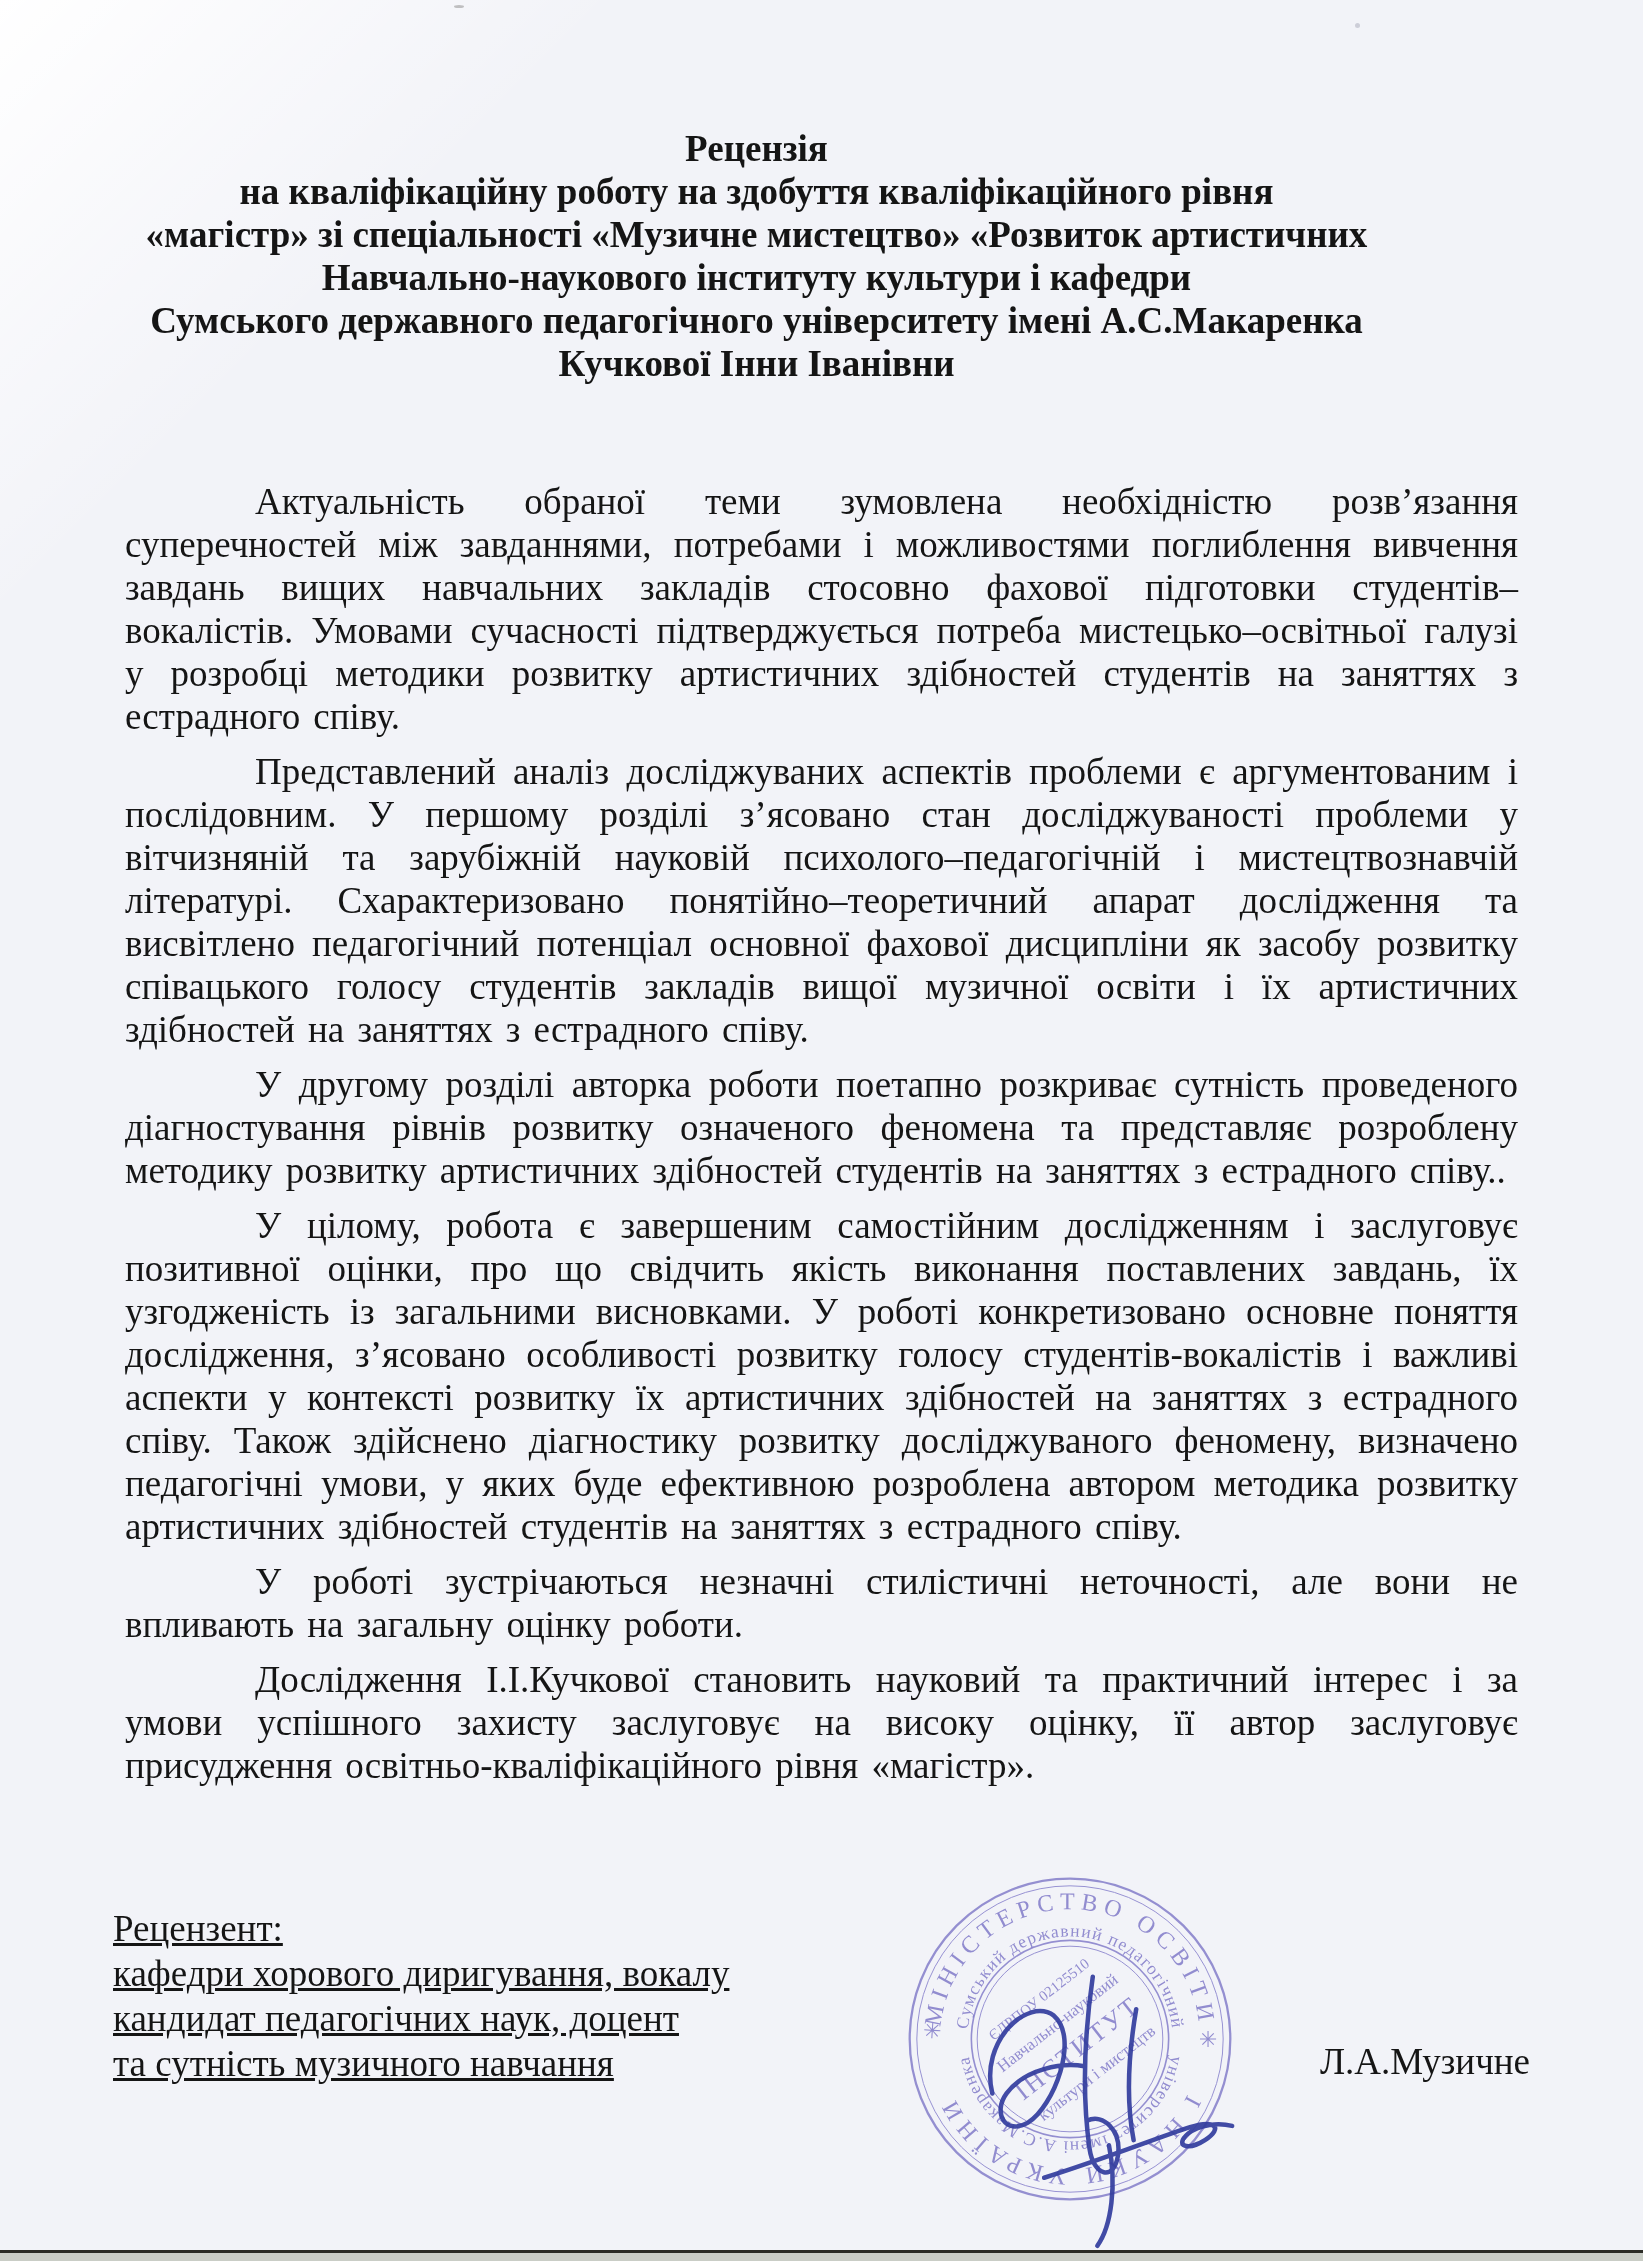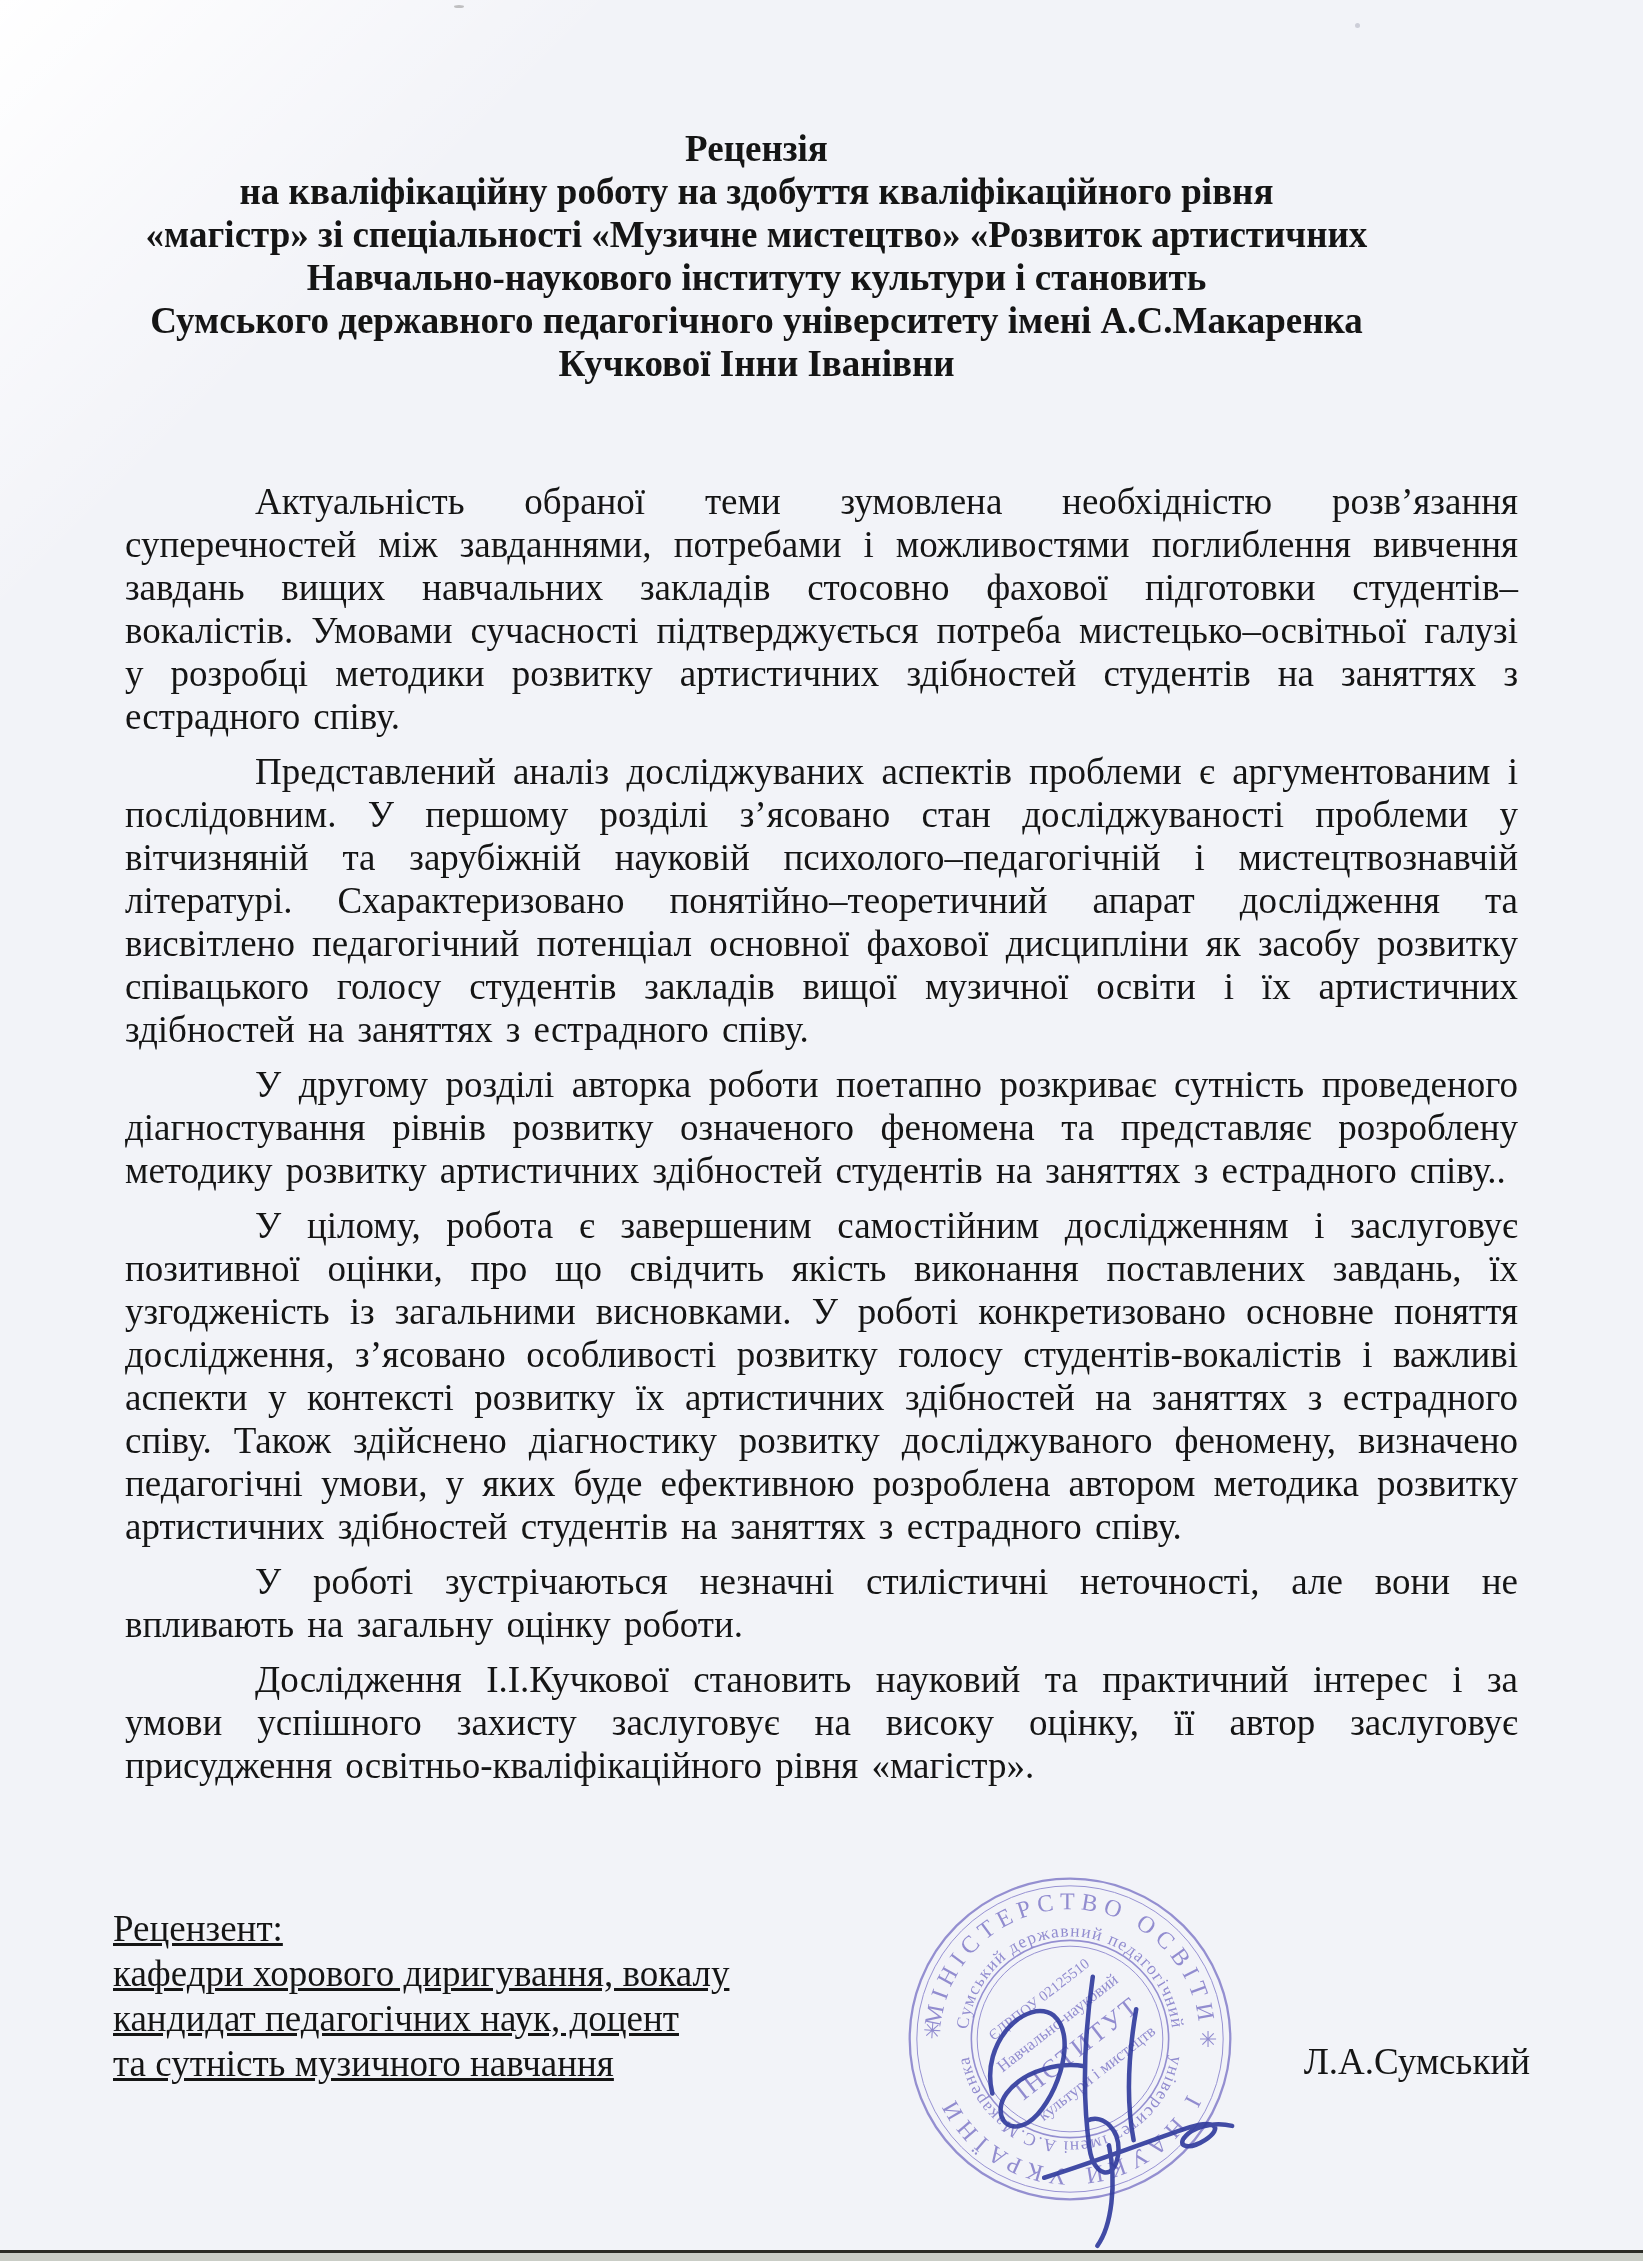--- a/index.html
+++ b/index.html
@@ -56,42 +56,42 @@
 <div class="page">
 
   <div class="corner-light"></div>
   <div class="speck1"></div>
   <div class="speck2"></div>
 
   <div class="doc-header">
     <div class="tline">Рецензія</div>
     <div class="tline">на кваліфікаційну роботу на здобуття кваліфікаційного рівня</div>
     <div class="tline">«магістр» зі спеціальності «Музичне мистецтво» «Розвиток артистичних</div>
-    <div class="tline">Навчально-наукового інституту культури і становить</div>
+    <div class="tline">Навчально-наукового інституту культури і кафедри</div>
     <div class="tline">Сумського державного педагогічного університету імені А.С.Макаренка</div>
     <div class="tline">Кучкової Інни Іванівни</div>
   </div>
 
   <div class="body-text">
     <p>Актуальність обраної теми зумовлена необхідністю розв’язання суперечностей між завданнями, потребами і можливостями поглиблення вивчення завдань вищих навчальних закладів стосовно фахової підготовки студентів–вокалістів. Умовами сучасності підтверджується потреба мистецько–освітньої галузі у розробці методики розвитку артистичних здібностей студентів на заняттях з естрадного співу.</p>
     <p>Представлений аналіз досліджуваних аспектів проблеми є аргументованим і послідовним. У першому розділі з’ясовано стан досліджуваності проблеми у вітчизняній та зарубіжній науковій психолого–педагогічній і мистецтвознавчій літературі. Схарактеризовано понятійно–теоретичний апарат дослідження та висвітлено педагогічний потенціал основної фахової дисципліни як засобу розвитку співацького голосу студентів закладів вищої музичної освіти і їх артистичних здібностей на заняттях з естрадного співу.</p>
     <p>У другому розділі авторка роботи поетапно розкриває сутність проведеного діагностування рівнів розвитку означеного феномена та представляє розроблену методику розвитку артистичних здібностей студентів на заняттях з естрадного співу..</p>
     <p>У цілому, робота є завершеним самостійним дослідженням і заслуговує позитивної оцінки, про що свідчить якість виконання поставлених завдань, їх узгодженість із загальними висновками. У роботі конкретизовано основне поняття дослідження, з’ясовано особливості розвитку голосу студентів-вокалістів і важливі аспекти у контексті розвитку їх артистичних здібностей на заняттях з естрадного співу. Також здійснено діагностику розвитку досліджуваного феномену, визначено педагогічні умови, у яких буде ефективною розроблена автором методика розвитку артистичних здібностей студентів на заняттях з естрадного співу.</p>
     <p>У роботі зустрічаються незначні стилістичні неточності, але вони не впливають на загальну оцінку роботи.</p>
     <p>Дослідження І.І.Кучкової становить науковий та практичний інтерес і за умови успішного захисту заслуговує на високу оцінку, її автор заслуговує присудження освітньо-кваліфікаційного рівня «магістр».</p>
   </div>
 
   <div class="sig-block">
     <div>Рецензент:</div>
     <div>кафедри хорового диригування, вокалу</div>
     <div>кандидат педагогічних наук, доцент</div>
     <div>та сутність музичного навчання</div>
   </div>
 
-  <div class="reviewer-name">Л.А.Сумський</div>
+  <div class="reviewer-name">Л.А.Музичне</div>
 
   <svg class="stamp-svg" width="344" height="344" viewBox="0 0 530 530">
     <g stroke="#7a73c6" fill="none" opacity="0.78">
       <circle cx="265" cy="265" r="247" stroke-width="3.5"></circle>
       <circle cx="265" cy="265" r="236" stroke-width="1.5"></circle>
       <circle cx="265" cy="265" r="152" stroke-width="2.5"></circle>
       <circle cx="265" cy="265" r="143" stroke-width="1.5"></circle>
     </g>
     <defs>
       <path id="ringOuter" d="M 65 265 A 200 200 0 1 1 465 265 A 200 200 0 1 1 65 265"></path>

